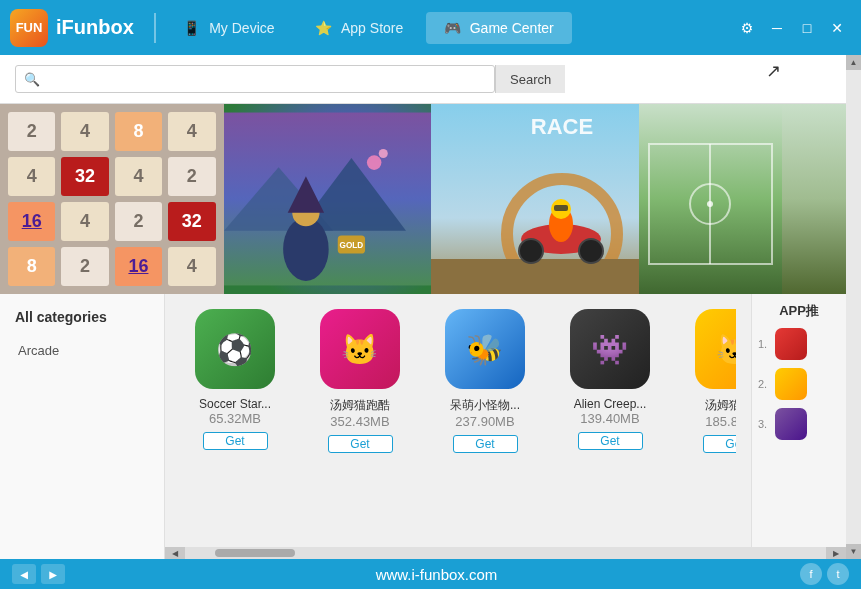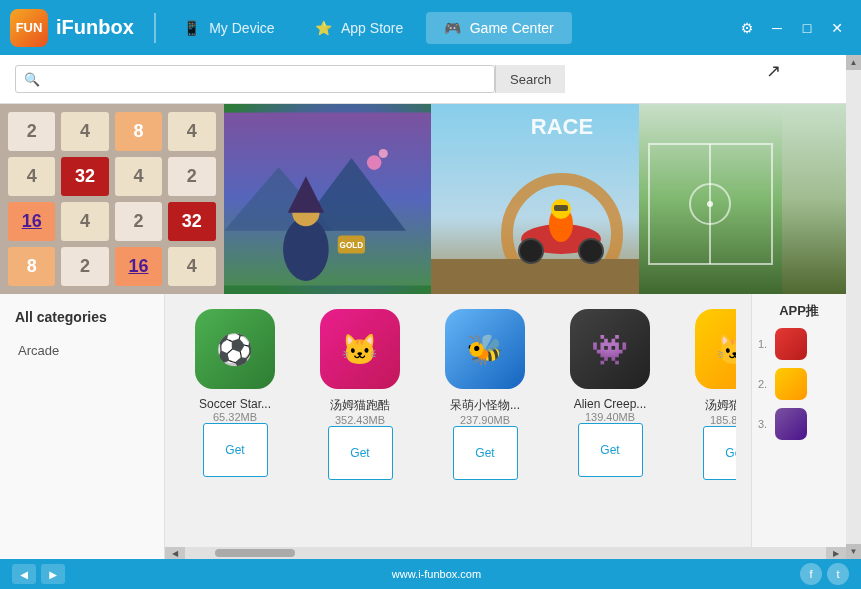--- a/index.html
+++ b/index.html
@@ -283,28 +283,29 @@
     .app-name {
       font-size: 12px;
       color: #333;
       text-align: center;
       white-space: nowrap;
       overflow: hidden;
       text-overflow: ellipsis;
       width: 100%;
     }
     .app-size {
-      font-size: 11px;
+      font-size: 13px;
       color: #888;
+      margin-bottom: 6px;
     }
     .get-btn {
       border: 1px solid #1a9fd4;
       background: white;
       color: #1a9fd4;
-      padding: 19px 20px;
+      padding: 1px 20px;
       border-radius: 3px;
       font-size: 12px;
       cursor: pointer;
       width: 65px;
       text-align: center;
     }
 
     
     .rec-sidebar {
       width: 95px;
@@ -366,21 +367,21 @@
       border: none;
       cursor: pointer;
       display: flex;
       align-items: center;
       justify-content: center;
       font-size: 10px;
       color: white;
     }
     .bottom-url {
       color: white;
-      font-size: 11px;
+      font-size: 15px;
       margin-left: 8px;
     }
     .bottom-social {
       display: flex;
       gap: 5px;
     }
     .social-btn {
       width: 22px;
       height: 22px;
       border-radius: 50%;

